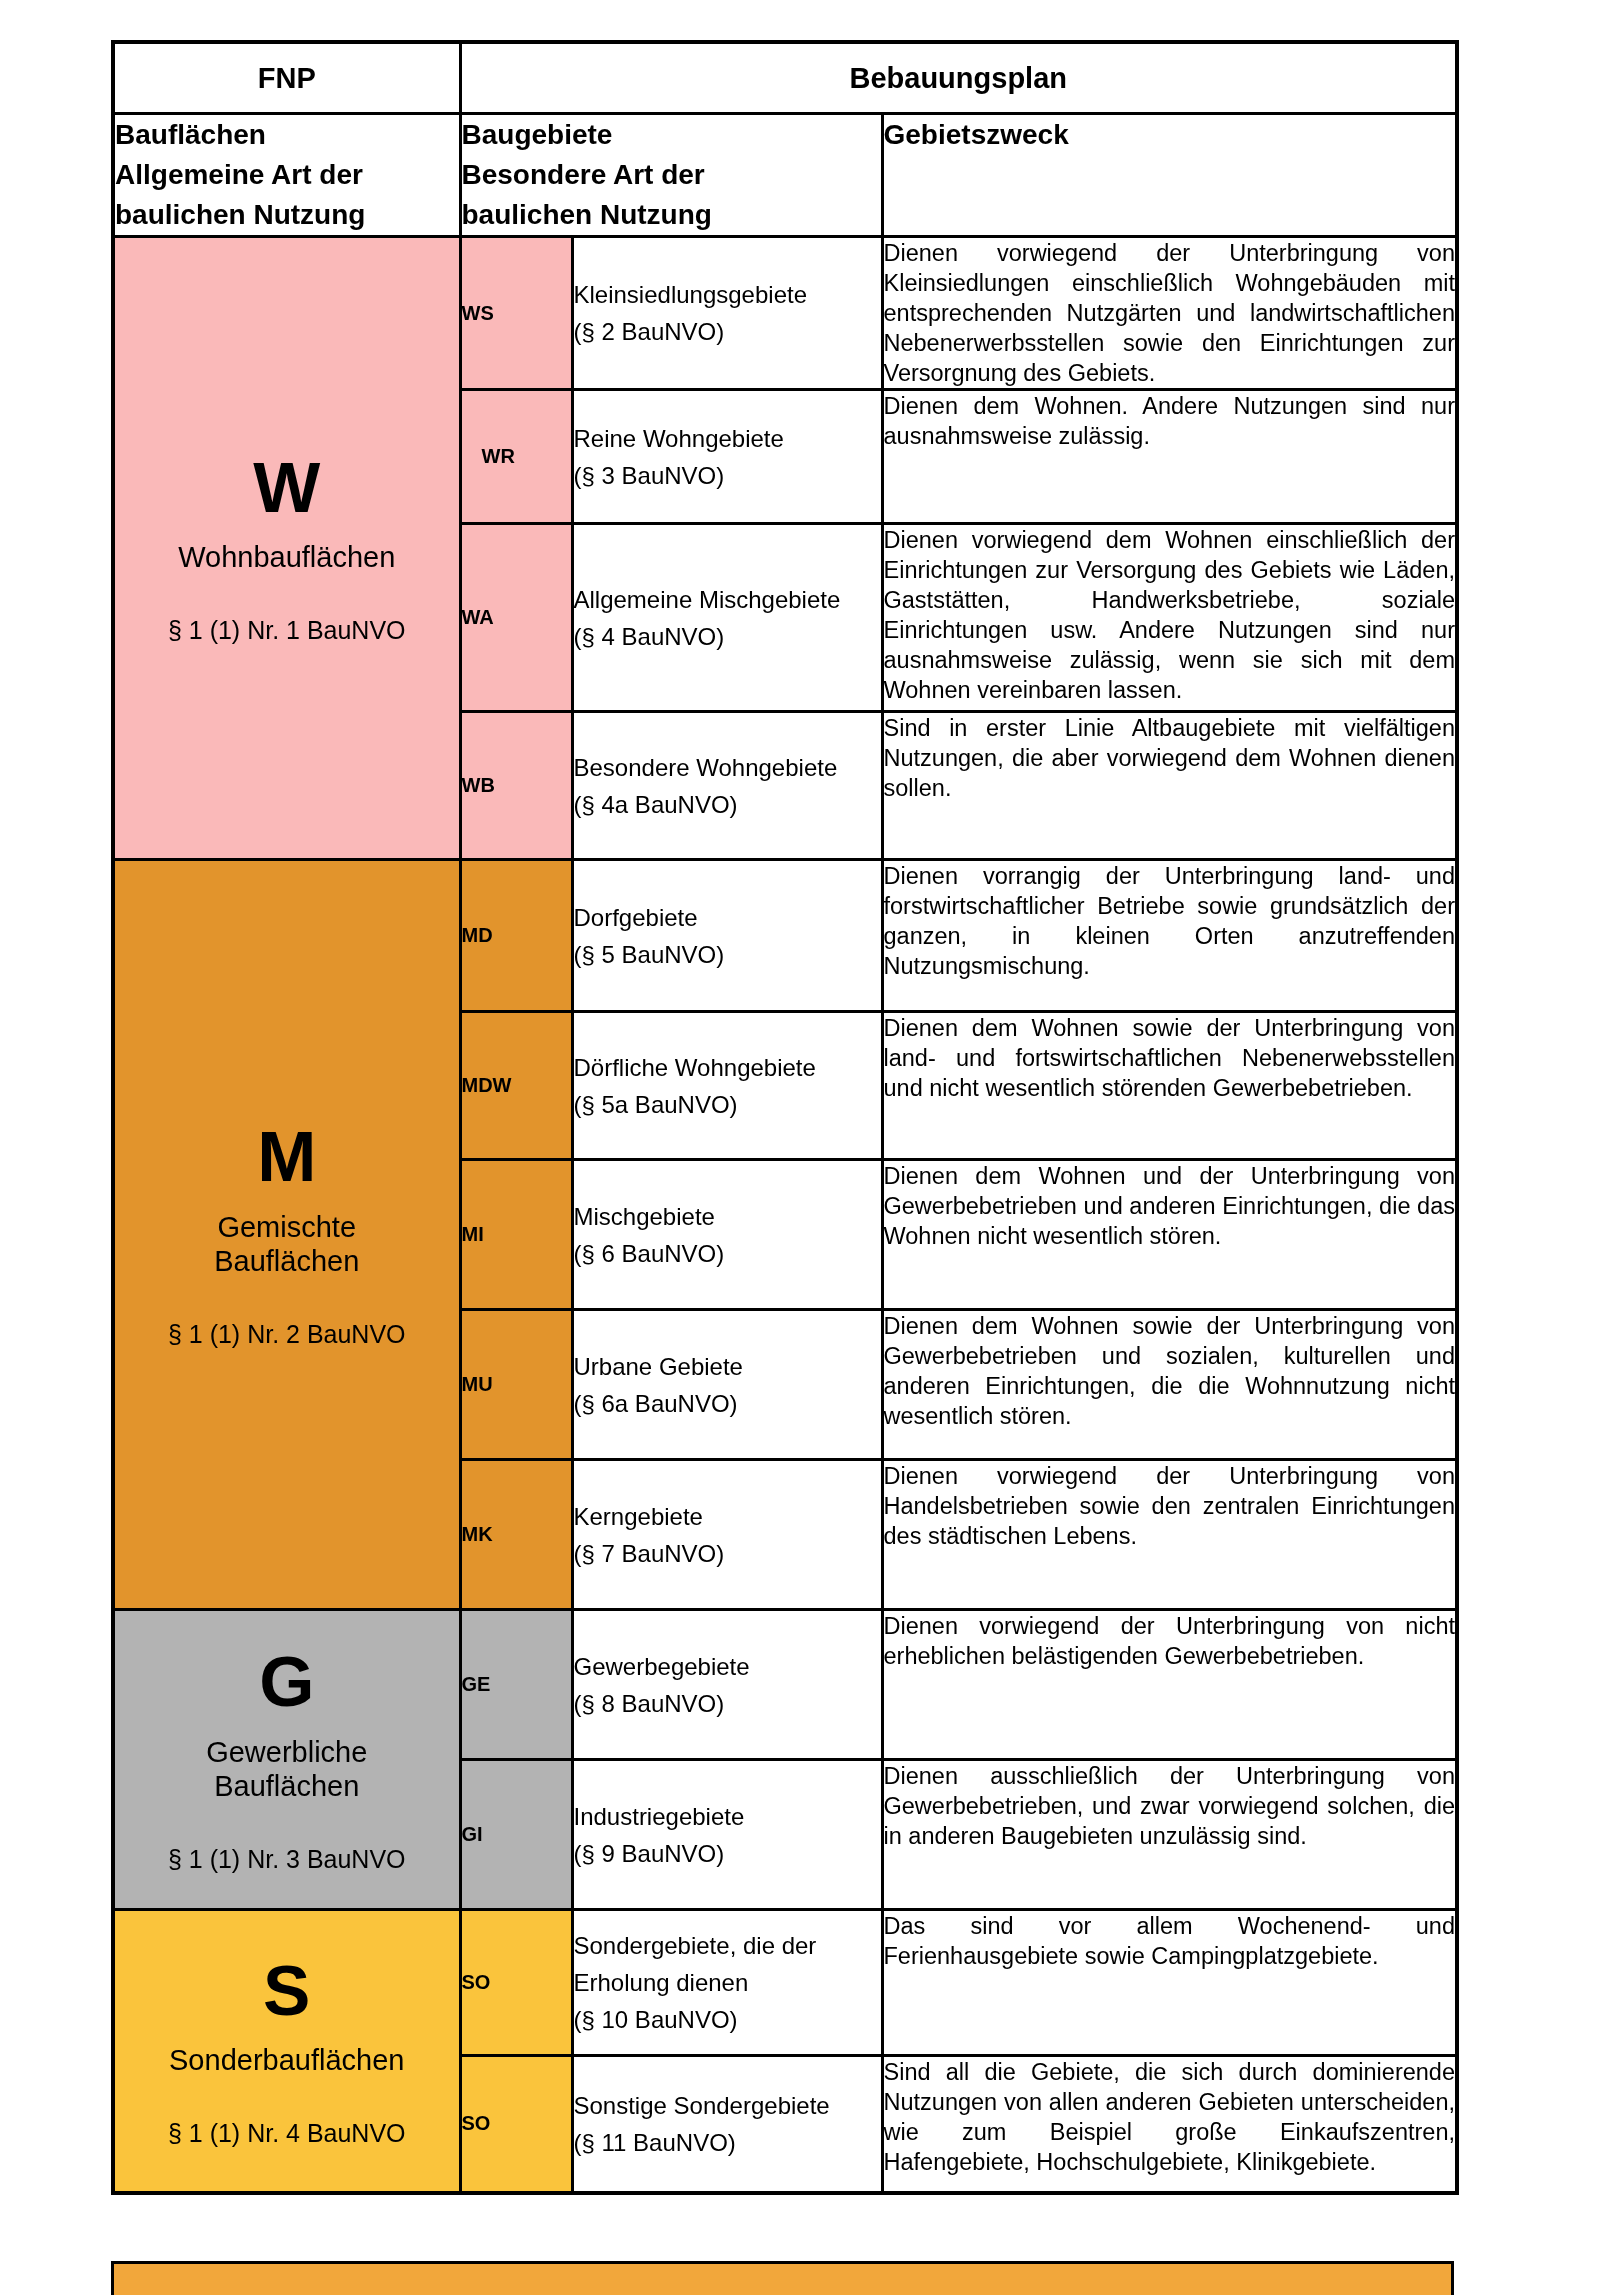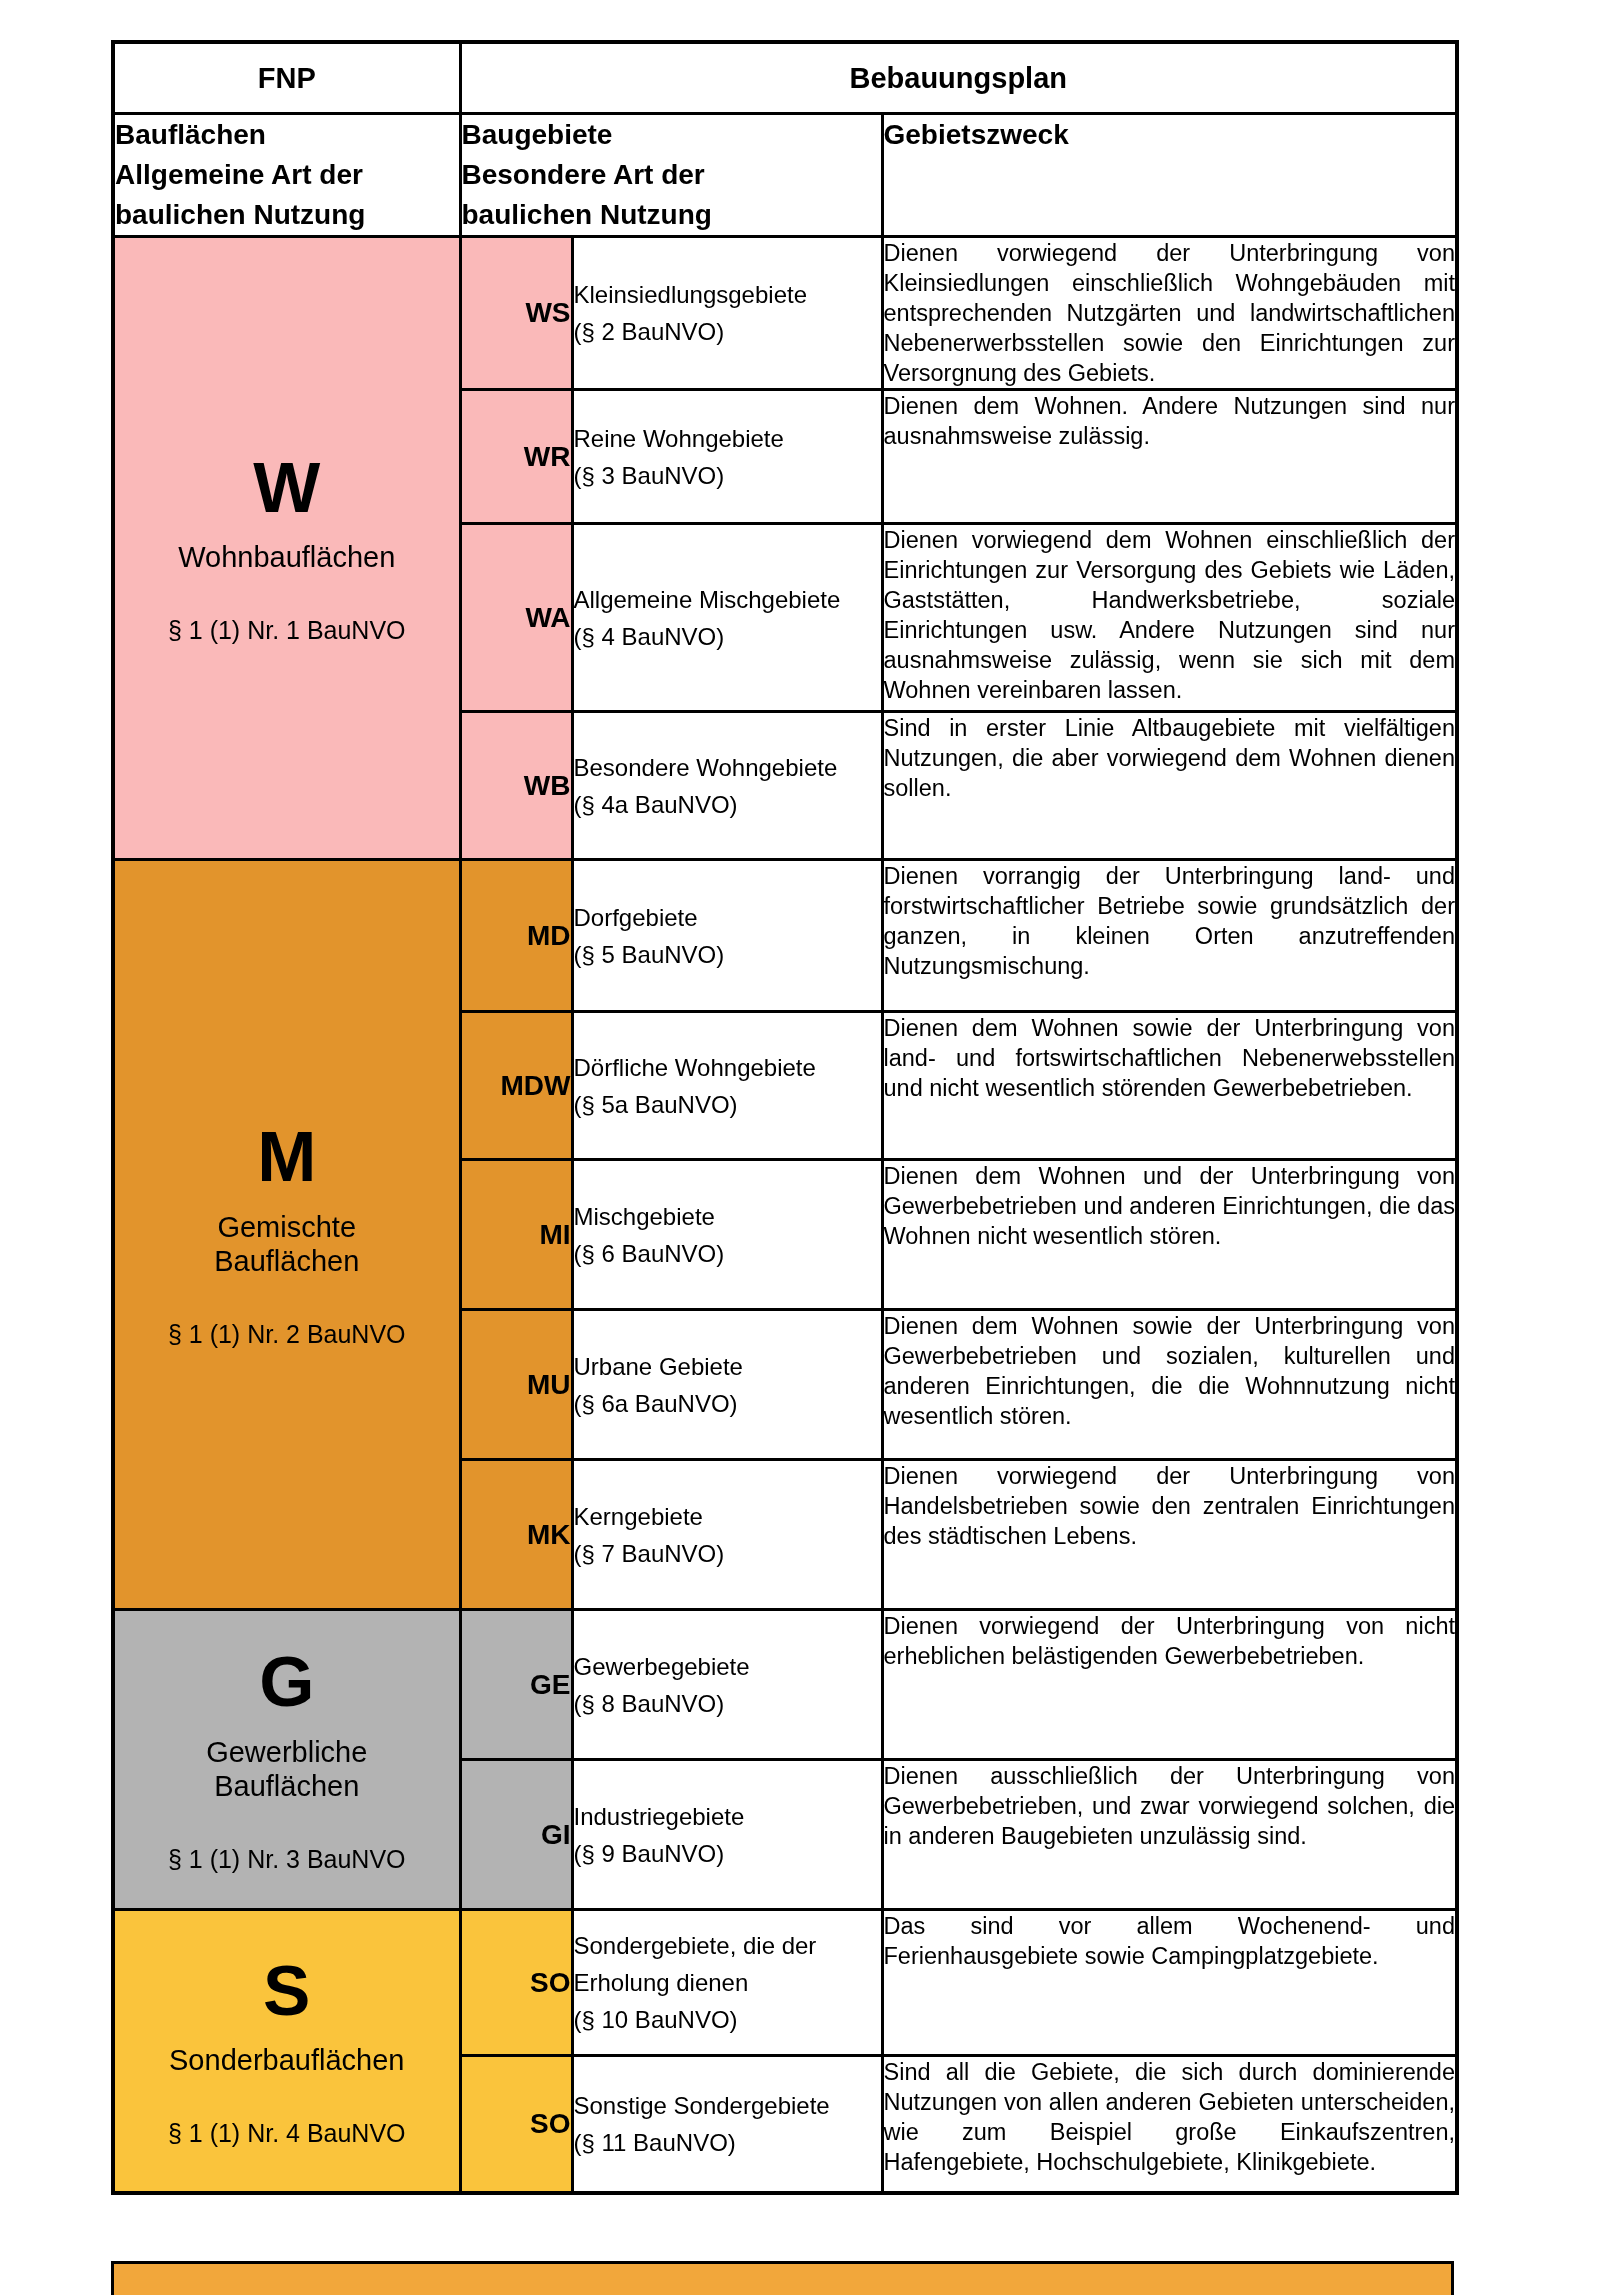--- a/index.html
+++ b/index.html
@@ -38,22 +38,22 @@
   
   td.section-cell {
     text-align:center; vertical-align:middle;
   }
   .sec-letter { font-size:71px; font-weight:bold; line-height:1.05; }
   .sec-name   { font-size:29px; line-height:34px; margin-top:14.6px; }
   .sec-law    { font-size:25px; margin-top:42px; }
 
   
   td.code-cell {
-    text-align:right; vertical-align:middle;
-    font-weight:bold; font-size:28px;
+    text-align:left; vertical-align:middle;
+    font-weight:bold; font-size:20px;
   }
 
   
   td.gebiet-cell {
     background:#fff;
     vertical-align:middle;
     font-size:24px; line-height:37px;
   }
 
   
@@ -117,21 +117,21 @@
       </td>
       <td class="code-cell" style="background-color: rgb(250, 185, 185);">WS</td>
       <td class="gebiet-cell">
         <div>Kleinsiedlungsgebiete</div>
         <div>(§ 2 BauNVO)</div>
       </td>
       <td class="zweck-cell">Dienen vorwiegend der Unterbringung von Kleinsiedlungen einschließlich Wohngebäuden mit entsprechenden Nutzgärten und landwirtschaftlichen Nebenerwerbsstellen sowie den Einrichtungen zur Versorgnung des Gebiets.</td>
     </tr>
 
     <tr style="height:134px">
-      <td class="code-cell" style="background-color: rgb(250, 185, 185);">WR</td>
+      <td class="code-cell" style="background-color: rgb(250, 185, 185); padding-left: 20px;">WR</td>
       <td class="gebiet-cell">
         <div>Reine Wohngebiete</div>
         <div>(§ 3 BauNVO)</div>
       </td>
       <td class="zweck-cell">Dienen dem Wohnen. Andere Nutzungen sind nur ausnahmsweise zulässig.</td>
     </tr>
 
     <tr style="height:188px">
       <td class="code-cell" style="background-color: rgb(250, 185, 185);">WA</td>
       <td class="gebiet-cell">

